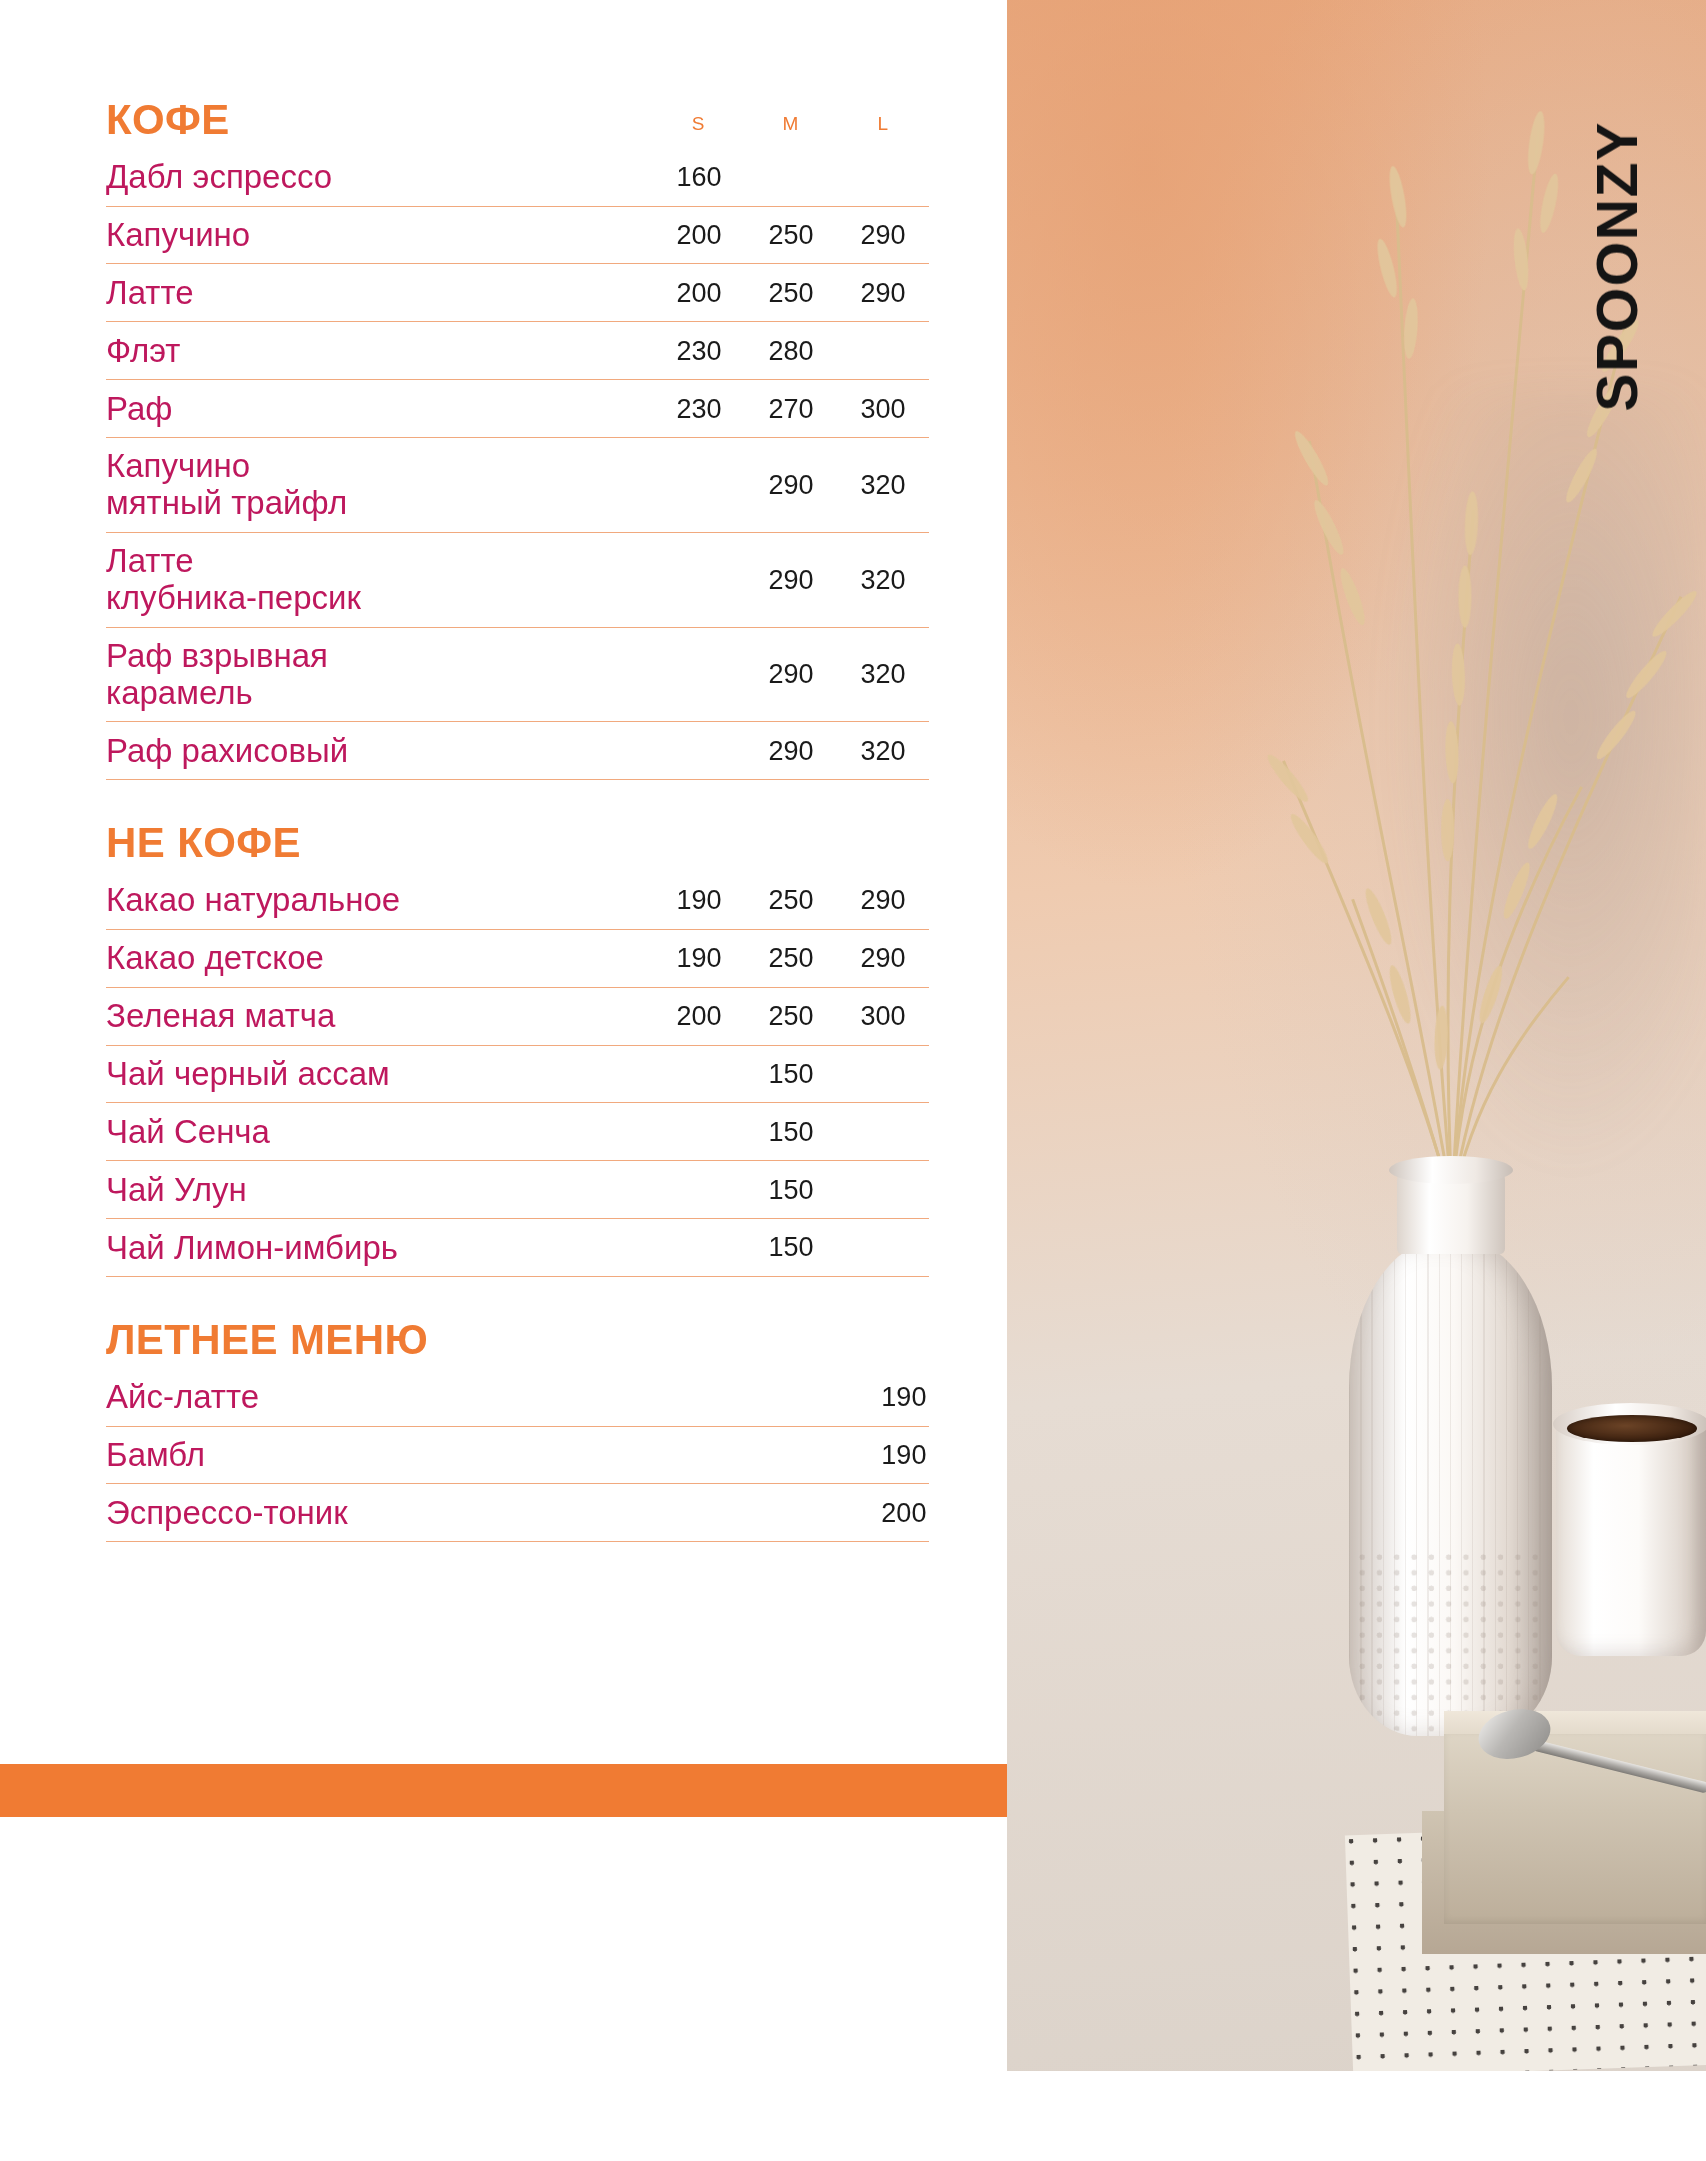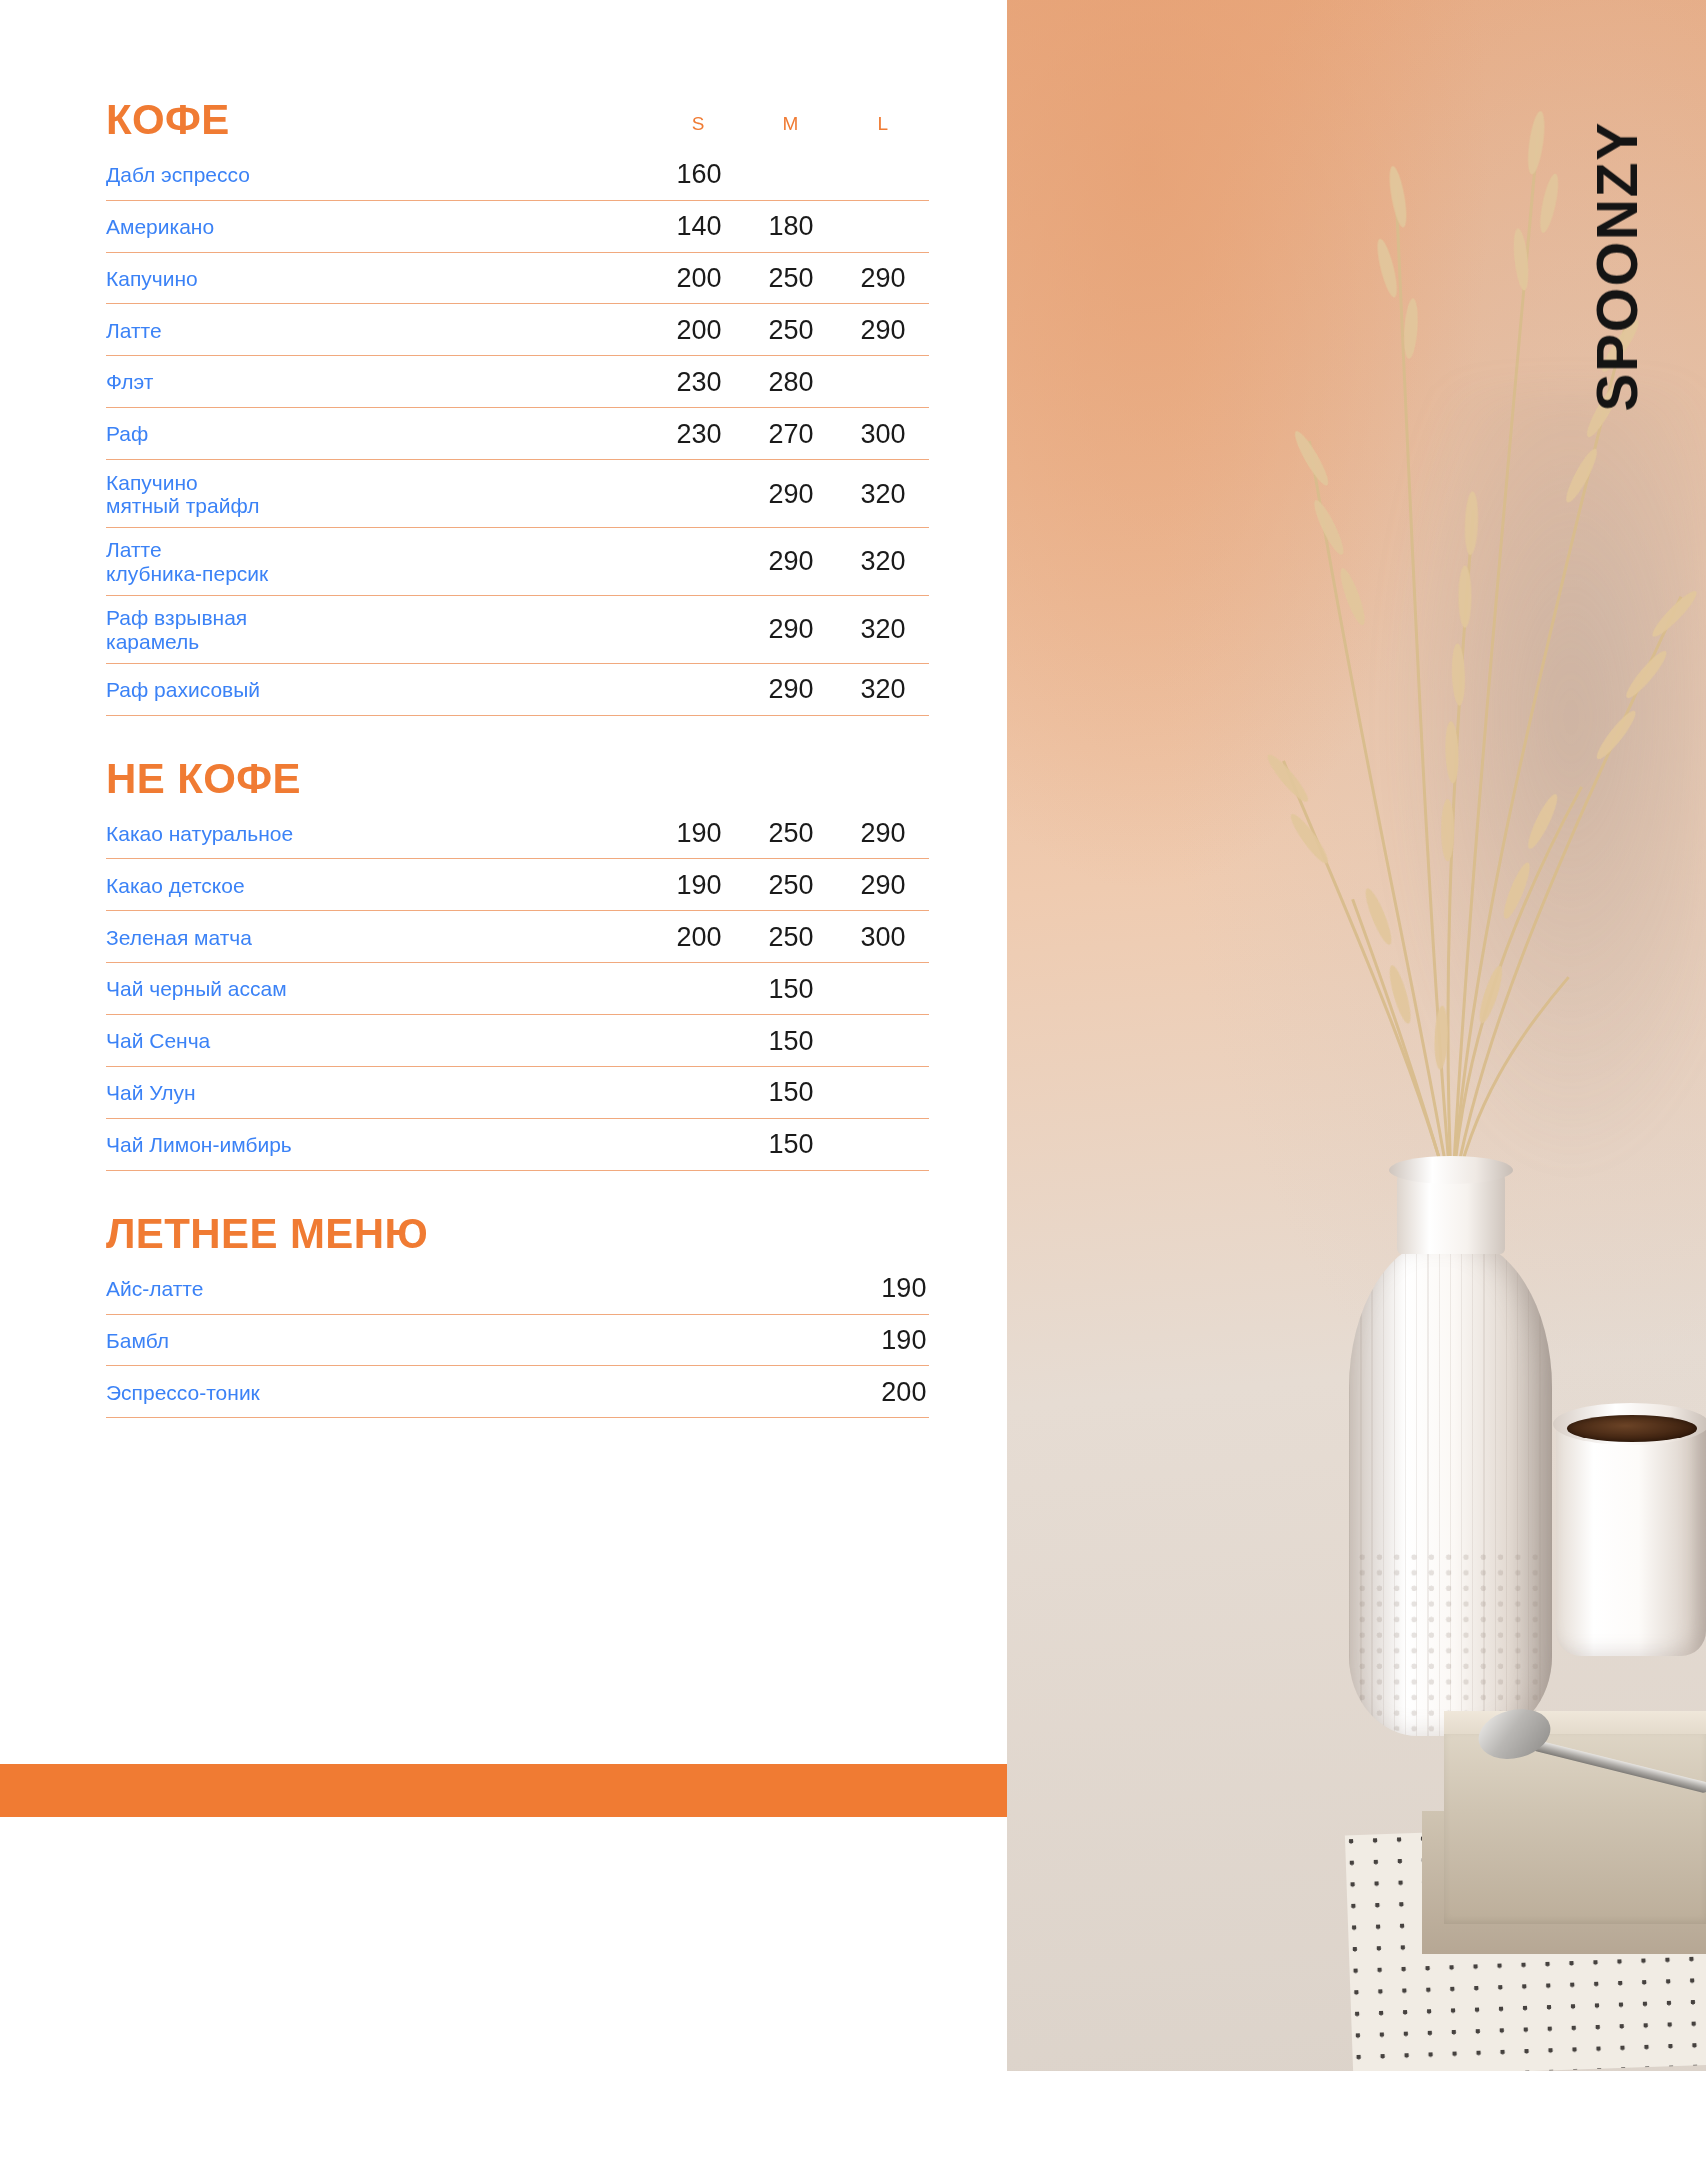--- a/index.html
+++ b/index.html
@@ -44,22 +44,22 @@
     margin-top: 7.8px;
   }
   table.items td {
     border-bottom: 0.9px solid #F1A97E;
     padding: 10.4px 0 9.5px 0;
     vertical-align: middle;
   }
   table.items tr:last-child td { border-bottom: 0.9px solid #F1A97E; }
 
   td.name {
-    font-size: 21px;
-    color: #3b82f6;
+    font-size: 33px;
+    color: #be185d;
     font-weight: 400;
     line-height: 1.12;
     white-space: pre-line;
   }
   td.price {
     width: 92px;
     text-align: center;
     font-size: 27px;
     color: #1a1a1a;
     font-weight: 400;
@@ -269,26 +269,20 @@
           <div class="sz" style="flex:1;text-align:center;color:#F07B33;font-size:19px;">L</div>
         </div>
       </div>
 
       <table class="items">
         <tbody>
           <tr>
             <td class="name">Дабл эспрессо</td>
             <td class="price">160</td>
             <td class="price"></td>
-            <td class="price"></td>
-          </tr>
-          <tr>
-            <td class="name">Американо</td>
-            <td class="price">140</td>
-            <td class="price">180</td>
             <td class="price"></td>
           </tr>
           <tr>
             <td class="name">Капучино</td>
             <td class="price">200</td>
             <td class="price">250</td>
             <td class="price">290</td>
           </tr>
           <tr>
             <td class="name">Латте</td>

